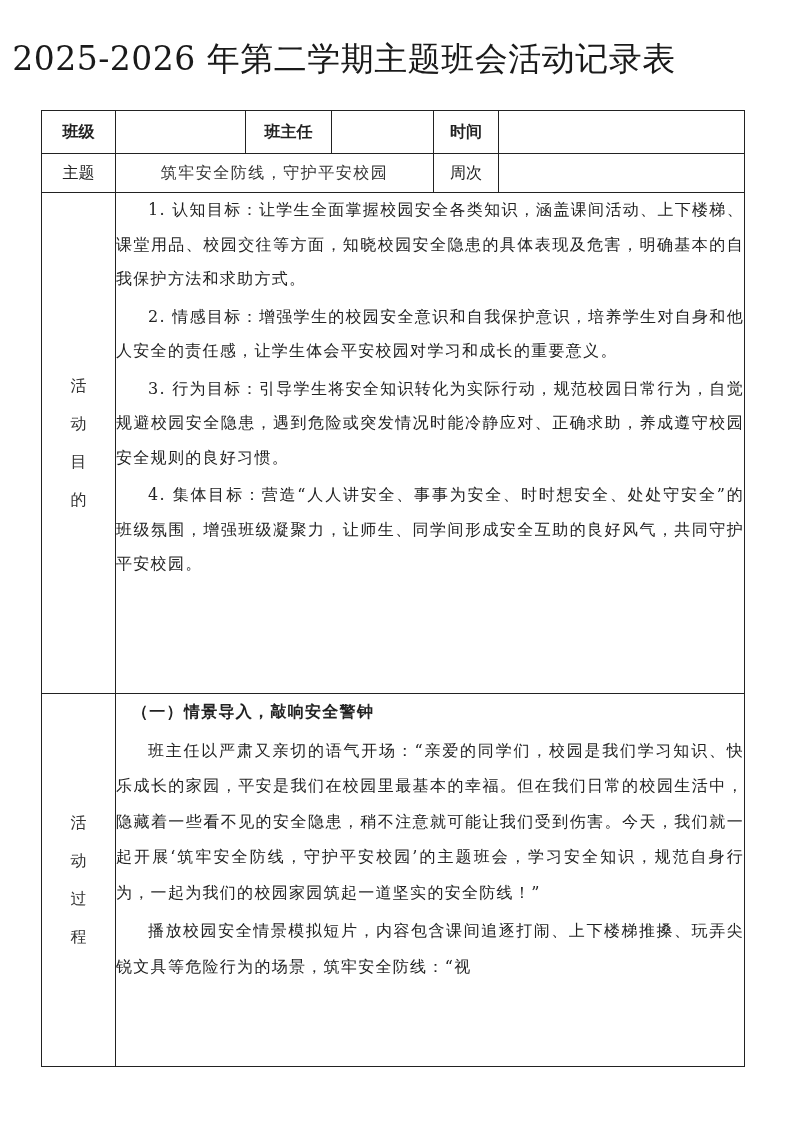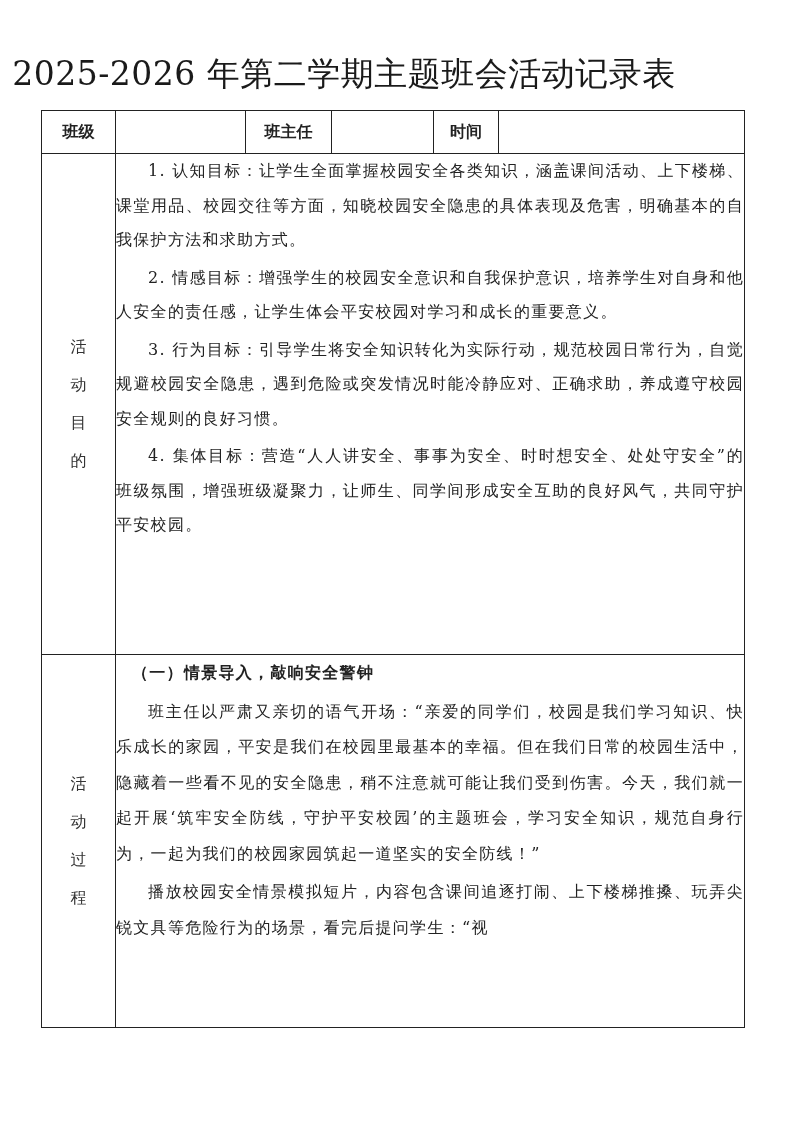--- a/index.html
+++ b/index.html
@@ -1,18 +1,18 @@
 <!DOCTYPE html>
 <html><head>
   <meta charset="utf-8">
   <style>
     html, body { margin: 0; padding: 0; background: #ffffff; }
     body { width: 793px; height: 1122px; position: relative; overflow: hidden;
            font-family: "DejaVu Serif", "Liberation Serif", serif; color: #222; }
-    .title { position: absolute; top: 52px; left: 0; width: 688px; text-align: center;
+    .title { position: absolute; top: 37px; left: 0; width: 688px; text-align: center;
              font-size: 33px; letter-spacing: 0.5px; color: #1a1a1a; font-weight: normal; }
     table.rec { position: absolute; top: 110px; left: 41px; width: 703px;
                 border-collapse: collapse; table-layout: fixed; }
     table.rec td { border: 1.3px solid #222; padding: 0; vertical-align: middle; margin-top: 19px; }
     .lbl { text-align: center; font-size: 16px; }
     .lbl.bold { font-weight: bold; }
     .hdr-row td { height: 42px; }
     .theme-row td { height: 38px; }
     .theme-val { text-align: center; font-size: 16px; letter-spacing: 1.5px; color: #333; }
     .vlabel { text-align: center; font-size: 16px; color: #333; }
@@ -38,20 +38,26 @@
   </colgroup>
   <tbody>
       <tr class="hdr-row">
     <td class="lbl bold">班级</td>
     <td></td>
     <td class="lbl bold">班主任</td>
     <td></td>
     <td class="lbl bold">时间</td>
     <td></td>
   </tr>
+  <tr class="theme-row">
+    <td class="lbl">主题</td>
+    <td colspan="3" class="theme-val">筑牢安全防线，守护平安校园</td>
+    <td class="lbl">周次</td>
+    <td></td>
+  </tr>
   <tr>
     <td class="vlabel" style="height:500px;">
       <span>活</span>
       <span>动</span>
       <span>目</span>
       <span>的</span>
     </td>
     <td colspan="5" class="content" style="vertical-align:top;">
       <p>1. 认知目标：让学生全面掌握校园安全各类知识，涵盖课间活动、上下楼梯、课堂用品、校园交往等方面，知晓校园安全隐患的具体表现及危害，明确基本的自我保护方法和求助方式。</p>
       <p>2. 情感目标：增强学生的校园安全意识和自我保护意识，培养学生对自身和他人安全的责任感，让学生体会平安校园对学习和成长的重要意义。</p>
@@ -62,17 +68,17 @@
   <tr>
     <td class="vlabel" style="height:372px;">
       <span>活</span>
       <span>动</span>
       <span>过</span>
       <span>程</span>
     </td>
     <td colspan="5" class="content" style="vertical-align:top; line-height:35.5px;">
       <p class="sub" style="text-indent:1em;">（一）情景导入，敲响安全警钟</p>
       <p>班主任以严肃又亲切的语气开场：“亲爱的同学们，校园是我们学习知识、快乐成长的家园，平安是我们在校园里最基本的幸福。但在我们日常的校园生活中，隐藏着一些看不见的安全隐患，稍不注意就可能让我们受到伤害。今天，我们就一起开展‘筑牢安全防线，守护平安校园’的主题班会，学习安全知识，规范自身行为，一起为我们的校园家园筑起一道坚实的安全防线！”</p>
-      <p>播放校园安全情景模拟短片，内容包含课间追逐打闹、上下楼梯推搡、玩弄尖锐文具等危险行为的场景，看完后提问学生：“视</p>
+      <p>播放校园安全情景模拟短片，内容包含课间追逐打闹、上下楼梯推搡、玩弄尖锐文具等危险行为的场景，筑牢安全防线：“视</p>
     </td>
   </tr>
 </tbody>
   </table>
 
 </body></html>

